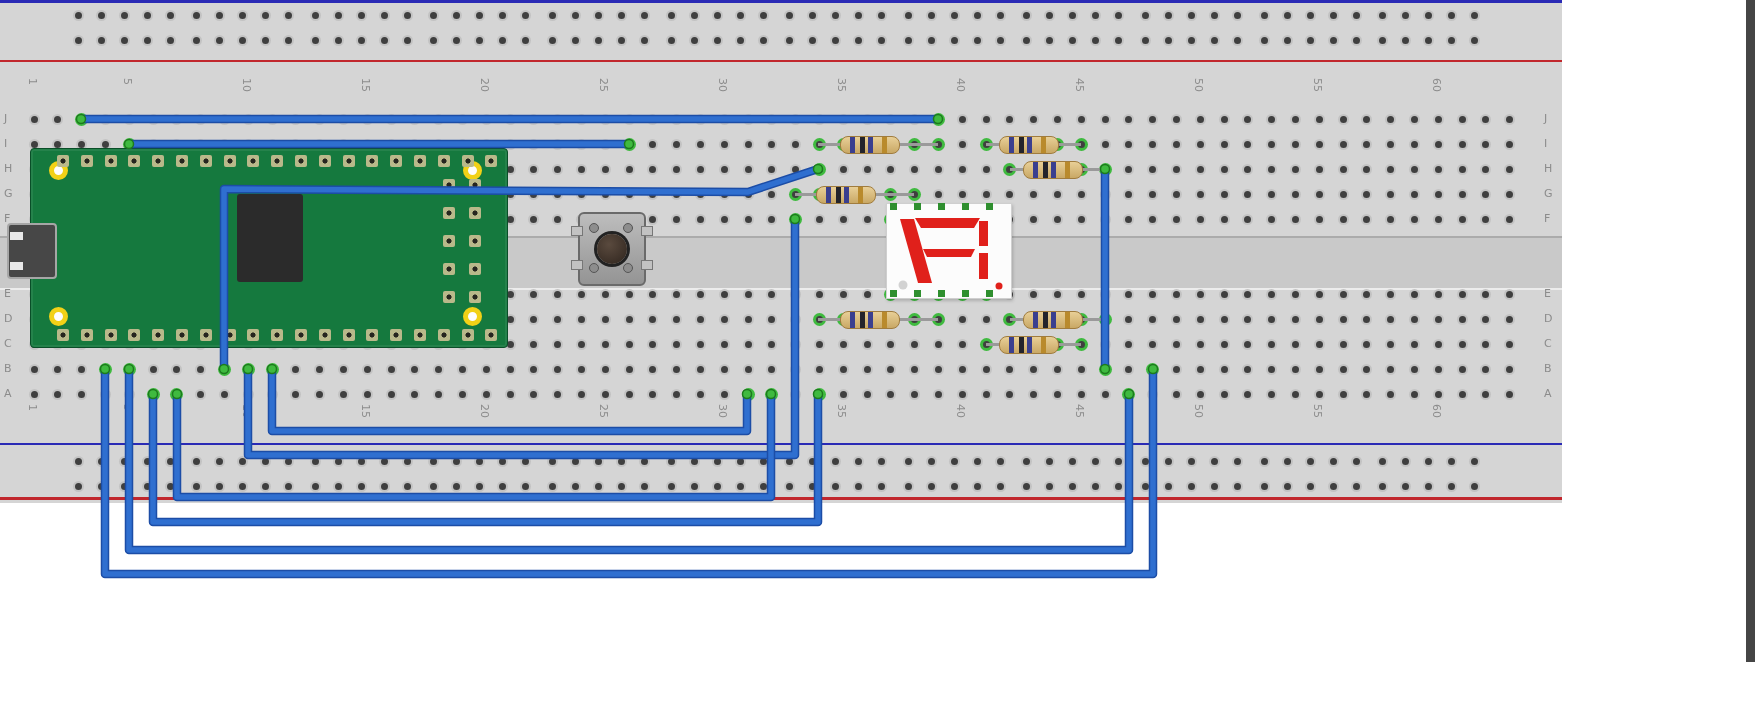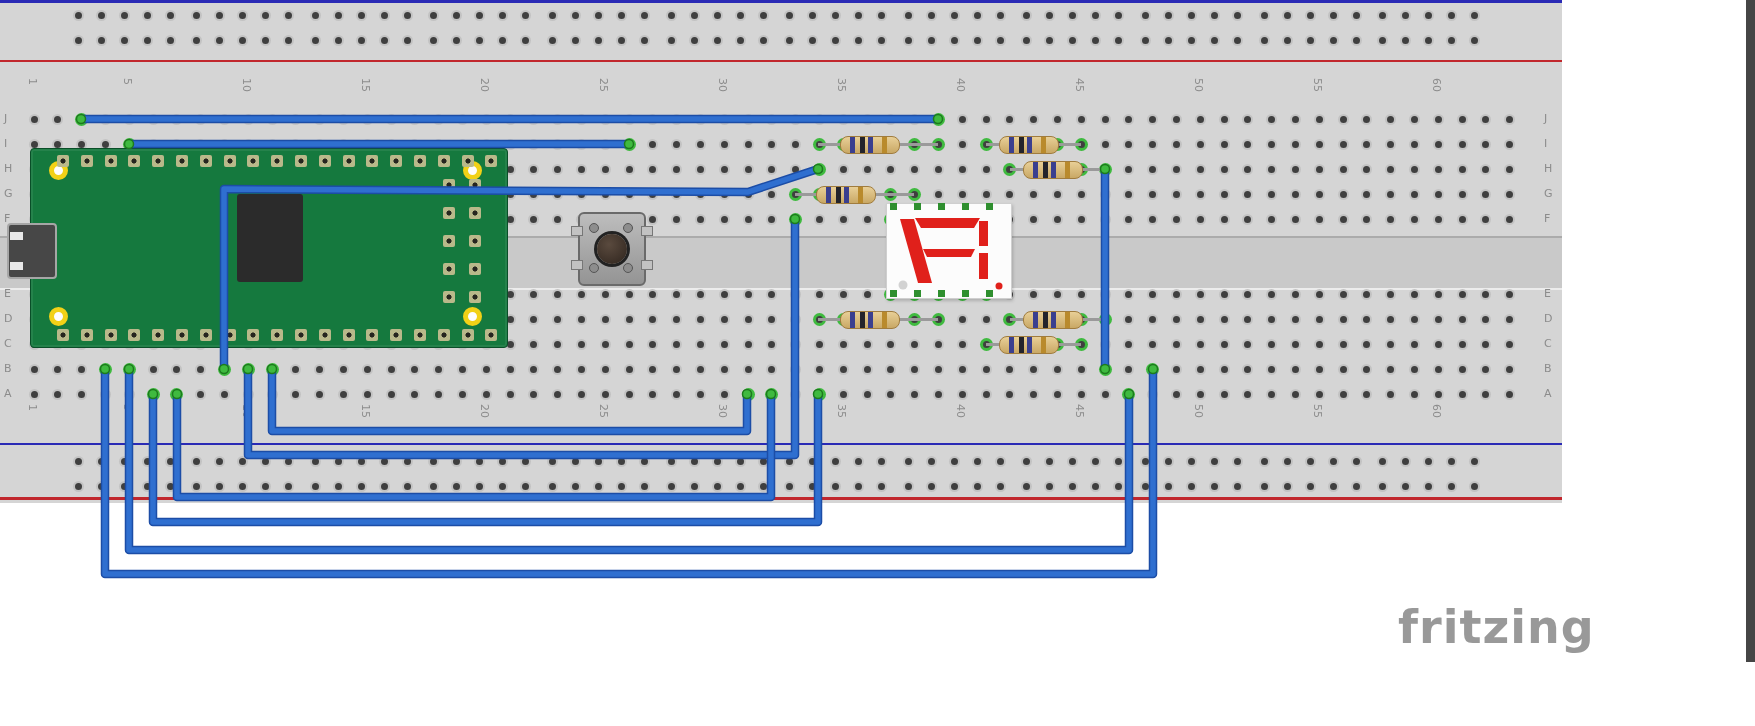--- a/index.html
+++ b/index.html
@@ -1155,15 +1155,14 @@
       <polyline points="177,394 177,497 771,497 771,394" fill="none" stroke="#1c4da6" stroke-width="8.5" stroke-linecap="round" stroke-linejoin="round"></polyline>
       <polyline points="177,394 177,497 771,497 771,394" fill="none" stroke="#2f6fd0" stroke-width="5.5" stroke-linecap="round" stroke-linejoin="round"></polyline>
       <circle cx="177" cy="394" r="4.5" fill="#3fba3f" stroke="#1d7a1d" stroke-width="1.5"></circle>
       <circle cx="771" cy="394" r="4.5" fill="#3fba3f" stroke="#1d7a1d" stroke-width="1.5"></circle>
       <polyline points="1105,169 1105,369" fill="none" stroke="#1c4da6" stroke-width="8.5" stroke-linecap="round" stroke-linejoin="round"></polyline>
       <polyline points="1105,169 1105,369" fill="none" stroke="#2f6fd0" stroke-width="5.5" stroke-linecap="round" stroke-linejoin="round"></polyline>
       <circle cx="1105" cy="169" r="4.5" fill="#3fba3f" stroke="#1d7a1d" stroke-width="1.5"></circle>
       <circle cx="1105" cy="369" r="4.5" fill="#3fba3f" stroke="#1d7a1d" stroke-width="1.5"></circle>
     </svg>
 
-  <div class="watermark">fritzing</div>
   <div class="edgestrip"></div>
 </div>
 
 </body></html>

